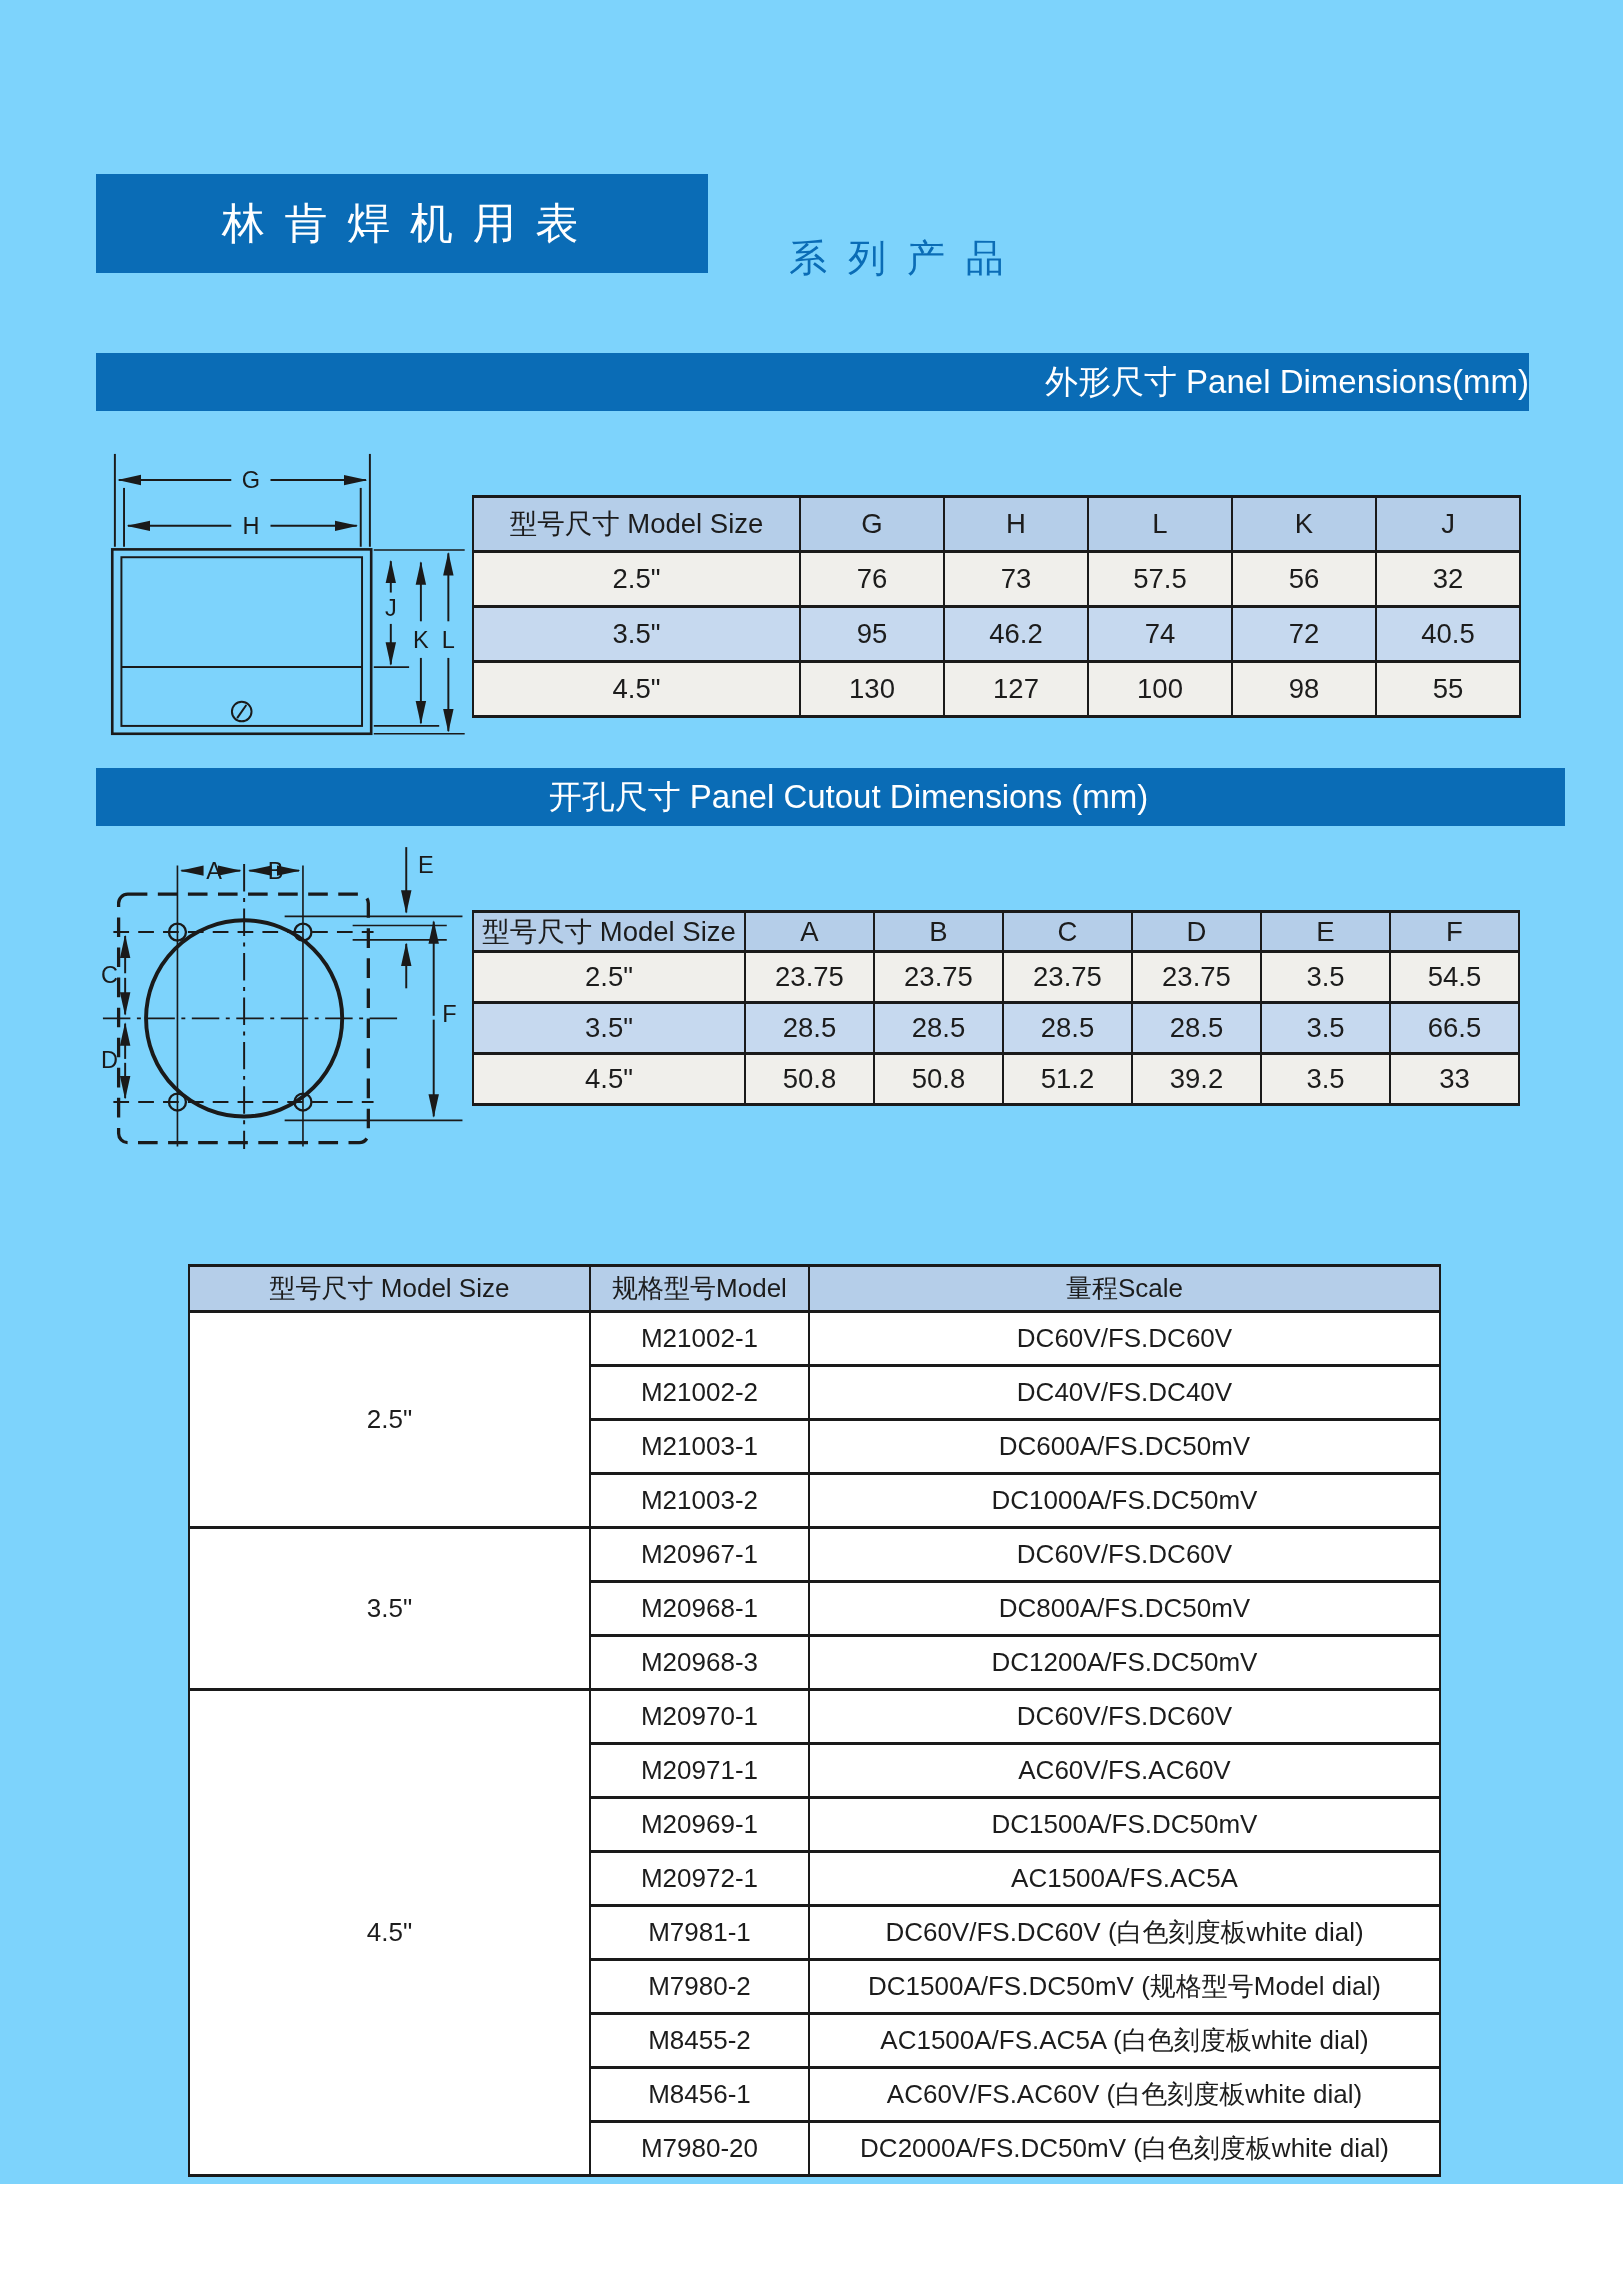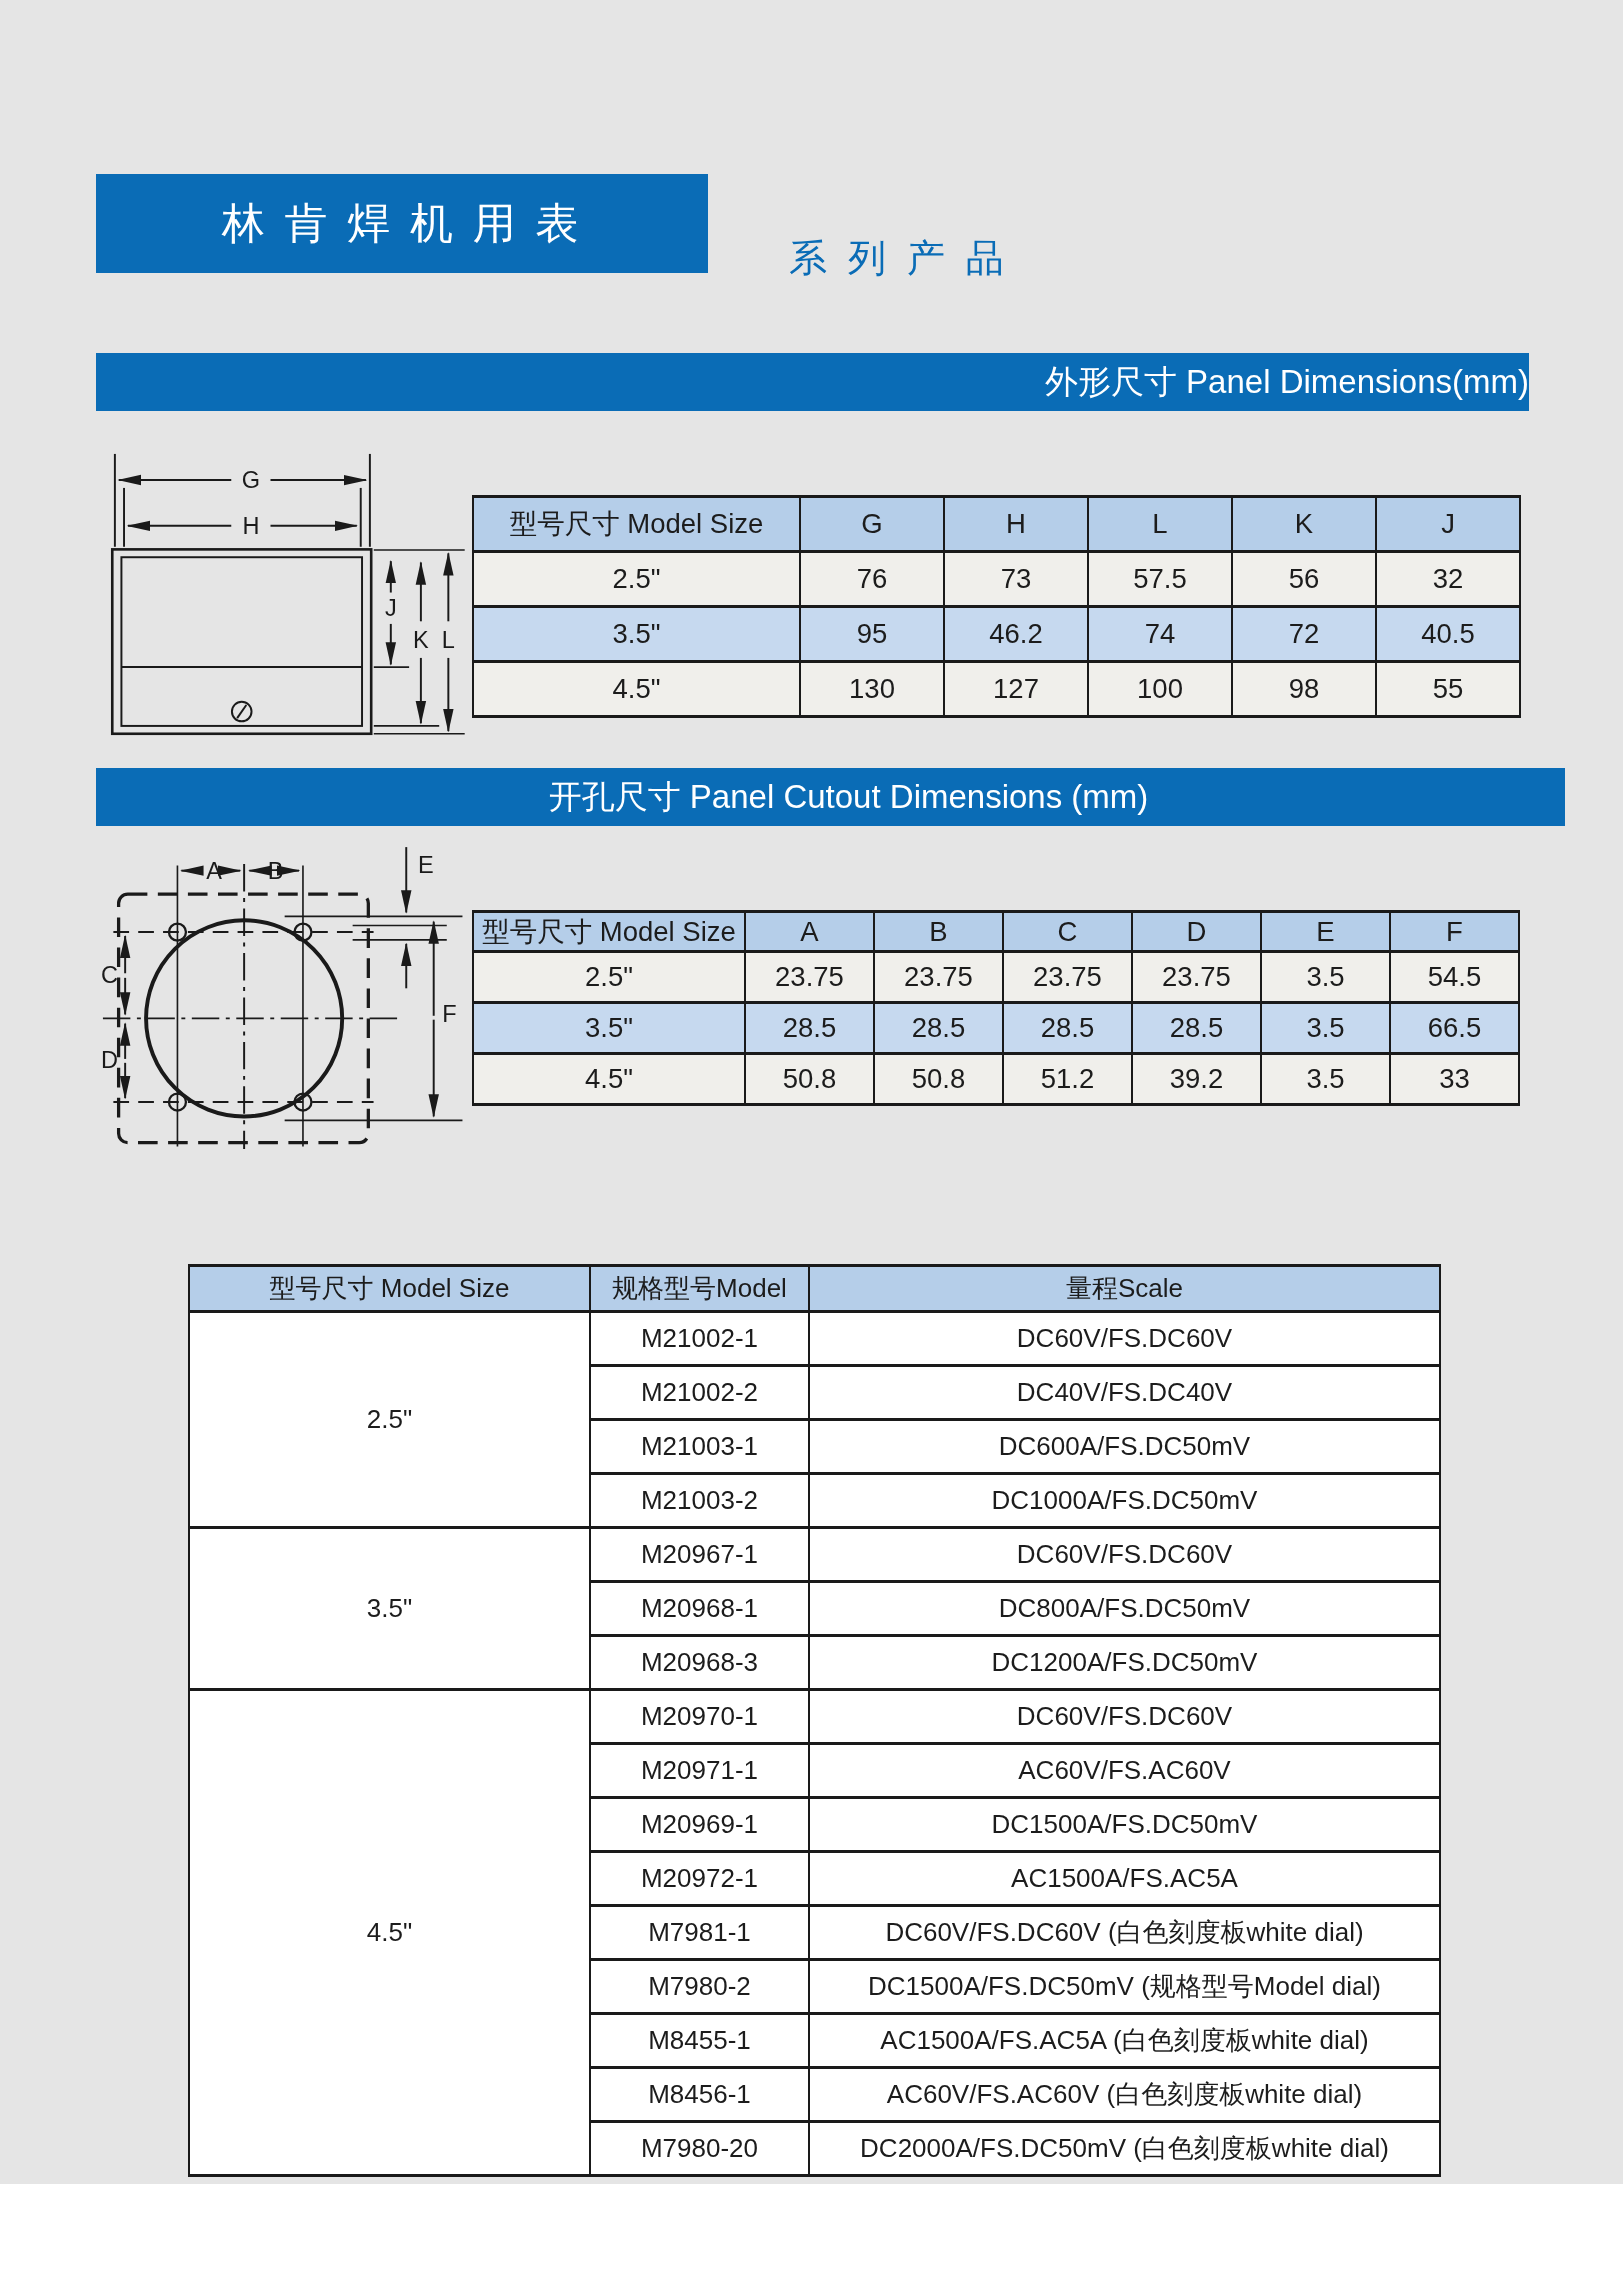--- a/index.html
+++ b/index.html
@@ -1,16 +1,16 @@
 <!DOCTYPE html>
 <html style="font-size:10.5px"><head>
 <meta charset="utf-8">
 <style>
   html,body{margin:0;padding:0;background:#ffffff;}
-  .page{position:relative;width:1623px;height:2184px;background:#e5e5e5;overflow:hidden;
+  .page{position:relative;width:1623px;height:2184px;background:#7dd3fc;overflow:hidden;
         font-family:"Liberation Sans","DejaVu Sans",sans-serif;color:#1c1c1c;}
 
   
   .header-box{position:absolute;left:96px;top:174px;width:612px;height:99px;
               background:#0a6cb6;display:flex;align-items:center;justify-content:center;}
   .header-title{color:#ffffff;font-size:43px;letter-spacing:3.9px;font-weight:500;white-space:pre;}
   .subtitle{position:absolute;left:789px;top:233px;font-size:38px;letter-spacing:5.2px;
             color:#0a6cb6;font-weight:500;white-space:pre;}
 
   
@@ -318,21 +318,21 @@
       </tr>
       <tr>
         <td>M7981-1</td>
         <td>DC60V/FS.DC60V (白色刻度板white dial)</td>
       </tr>
       <tr>
         <td>M7980-2</td>
         <td>DC1500A/FS.DC50mV (规格型号Model dial)</td>
       </tr>
       <tr>
-        <td>M8455-1</td>
+        <td>M8455-2</td>
         <td>AC1500A/FS.AC5A (白色刻度板white dial)</td>
       </tr>
       <tr>
         <td>M8456-1</td>
         <td>AC60V/FS.AC60V (白色刻度板white dial)</td>
       </tr>
       <tr>
         <td>M7980-20</td>
         <td>DC2000A/FS.DC50mV (白色刻度板white dial)</td>
       </tr>

